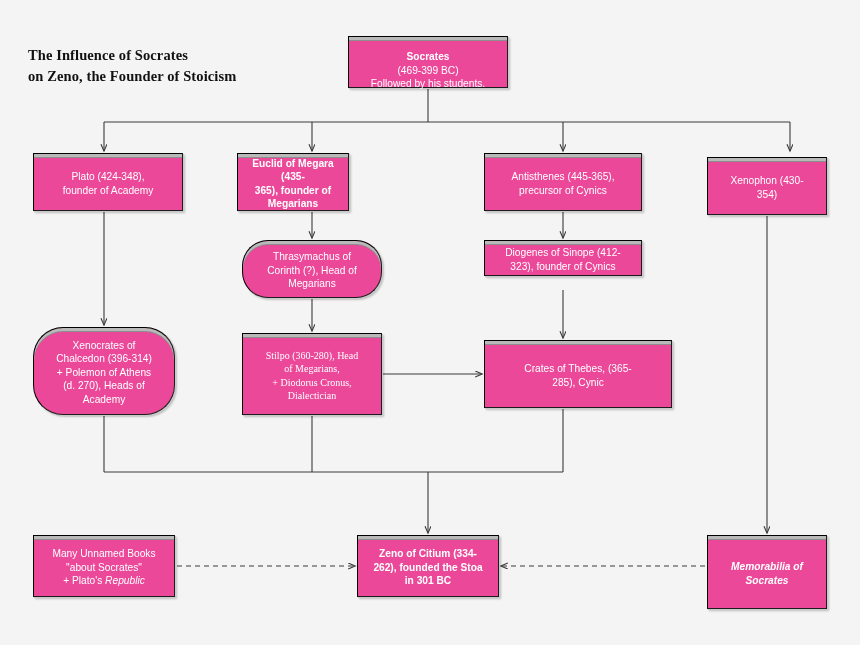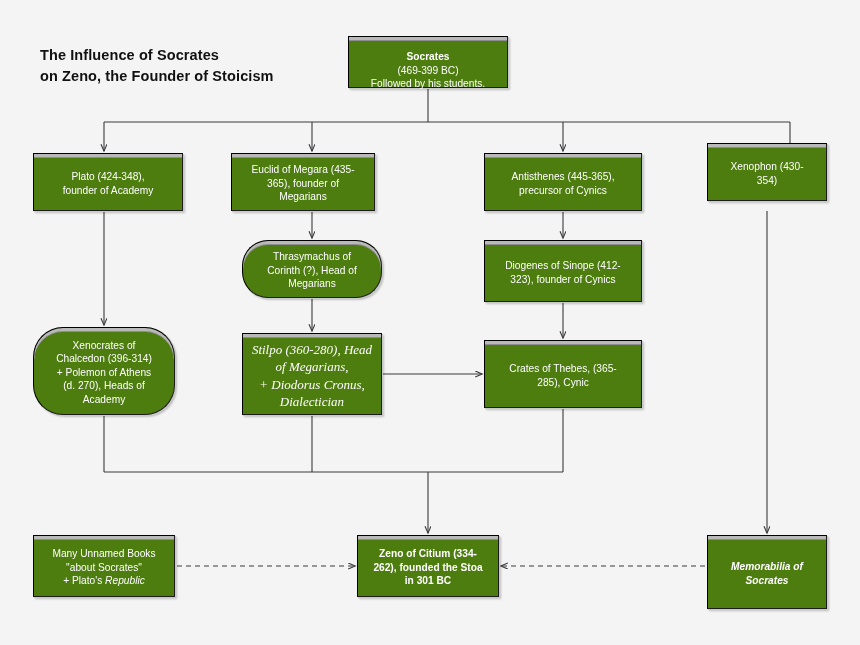--- a/index.html
+++ b/index.html
@@ -22,33 +22,32 @@
     top: 0;
     width: 860px;
     height: 645px;
     pointer-events: none;
   }
   #title {
     position: absolute;
     left: 28px;
     top: 45px;
     width: 320px;
-    font-family: Liberation Sans, sans-serif;
+    font-family: Liberation Serif, serif;
     font-size: 14.5px;
     font-weight: bold;
     color: #111111;
     line-height: 1.42;
     letter-spacing: 0.1px;
     white-space: pre-line;
-    margin-left: 12px;
   }
   .node {
     position: absolute;
     box-sizing: border-box;
-    background: #4d7c0f;
+    background: #ec4899;
     border: 1px solid #1d1d1d;
     border-top: 1px solid #000000;
     border-left: 1px solid #000000;
     box-shadow: inset 0 3px 0 0 #b9b9b9,
                 inset 0 4px 0 0 #8d8d8d,
                 1px 1px 0 0 #c9c9c9,
                 2px 2px 2px rgba(0,0,0,0.22);
     display: flex;
     align-items: center;
     justify-content: center;
@@ -58,22 +57,21 @@
     line-height: 1.32;
     padding: 6px 5px 3px 5px;
   }
   .node .txt {
     display: block;
     width: 100%;
     white-space: pre-line;
   }
   .node.serif .txt {
     font-family: "Liberation Serif", serif;
-    font-size: 13px;
-    font-style: italic;
+    font-size: 10px;
   }
   .node.bold .txt { font-weight: bold; }
   .node.italic .txt { font-style: italic; font-weight: bold; }
   .node .hl { font-weight: bold; display: block; }
   .node .em { font-style: italic; }
 </style>
 </head>
 <body>
 
 <div id="canvas">
@@ -126,63 +124,63 @@
       <span class="hl">Socrates</span><span>(469-399 BC)
 Followed by his students.</span>
     </span>
   </div>
 
   <div class="node" style="left:33px; top:153px; width:150px; height:58px;">
     <span class="txt">Plato (424-348),
 founder of Academy</span>
   </div>
 
-  <div class="node" style="left:231px; top:153px; width:144px; height:58px;">
+  <div class="node" style="left:237px; top:153px; width:112px; height:58px;font-weight:bold;">
     <span class="txt">Euclid of Megara (435-
 365), founder of
 Megarians</span>
   </div>
 
   <div class="node" style="left:484px; top:153px; width:158px; height:58px;">
     <span class="txt">Antisthenes (445-365),
 precursor of Cynics</span>
   </div>
 
-  <div class="node" style="left:707px; top:143px; width:120px; height:58px;">
+  <div class="node" style="left:707px; top:157px; width:120px; height:58px;">
     <span class="txt">Xenophon (430-
 354)</span>
   </div>
 
   <div class="node" style="left:242px; top:240px; width:140px; height:58px;border-radius:26px;">
     <span class="txt">Thrasymachus of
 Corinth (?), Head of
 Megarians</span>
   </div>
 
-  <div class="node" style="left:484px; top:240px; width:158px; height:62px;">
+  <div class="node" style="left:484px; top:240px; width:158px; height:36px;">
     <span class="txt">Diogenes of Sinope (412-
 323), founder of Cynics</span>
   </div>
 
   <div class="node" style="left:33px; top:327px; width:142px; height:88px;border-radius:30px;">
     <span class="txt">Xenocrates of
 Chalcedon (396-314)
 + Polemon of Athens
 (d. 270), Heads of
 Academy</span>
   </div>
 
   <div class="node serif" style="left:242px; top:333px; width:140px; height:82px;">
     <span class="txt">Stilpo (360-280), Head
 of Megarians,
 + Diodorus Cronus,
 Dialectician</span>
   </div>
 
-  <div class="node" style="left:484px; top:340px; width:158px; height:68px;">
+  <div class="node" style="left:484px; top:340px; width:188px; height:68px;">
     <span class="txt">Crates of Thebes, (365-
 285), Cynic</span>
   </div>
 
   <div class="node" style="left:33px; top:535px; width:142px; height:62px;">
     <span class="txt"><span>Many Unnamed Books
 "about Socrates"
 + Plato's </span><span class="em">Republic</span></span>
   </div>
 

